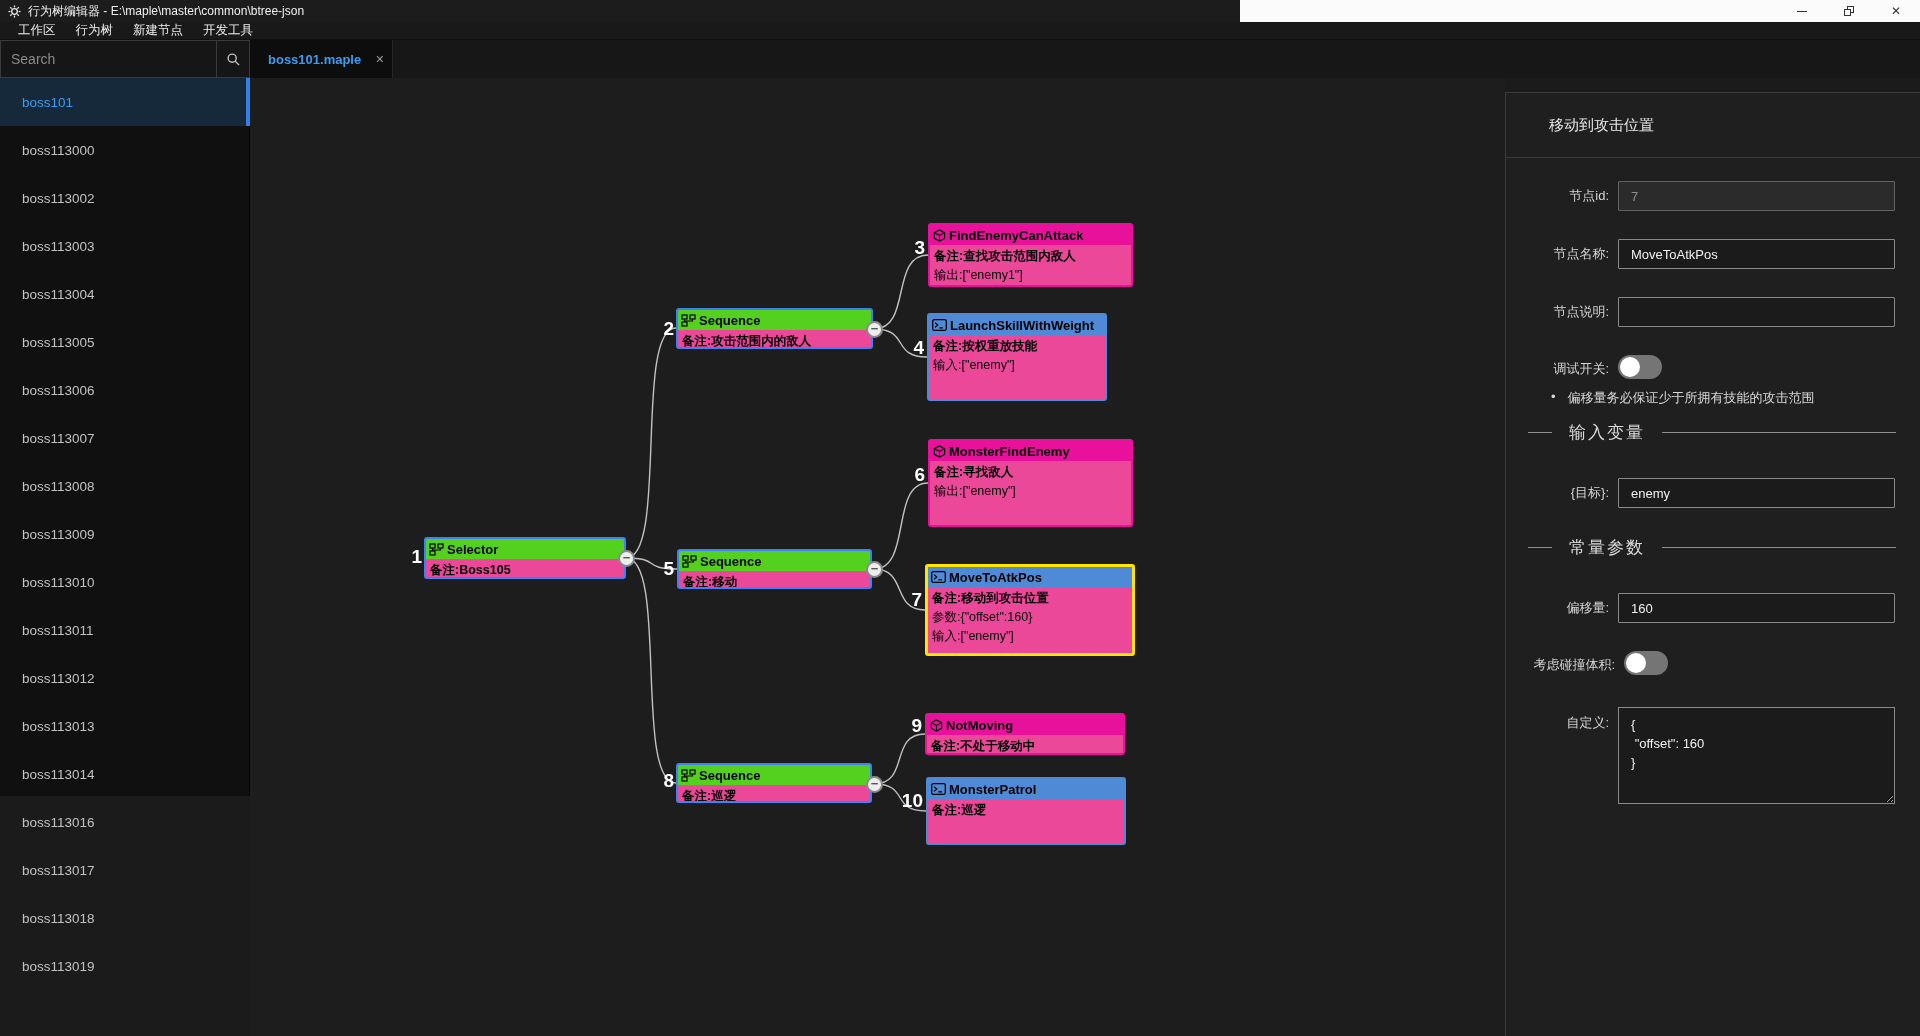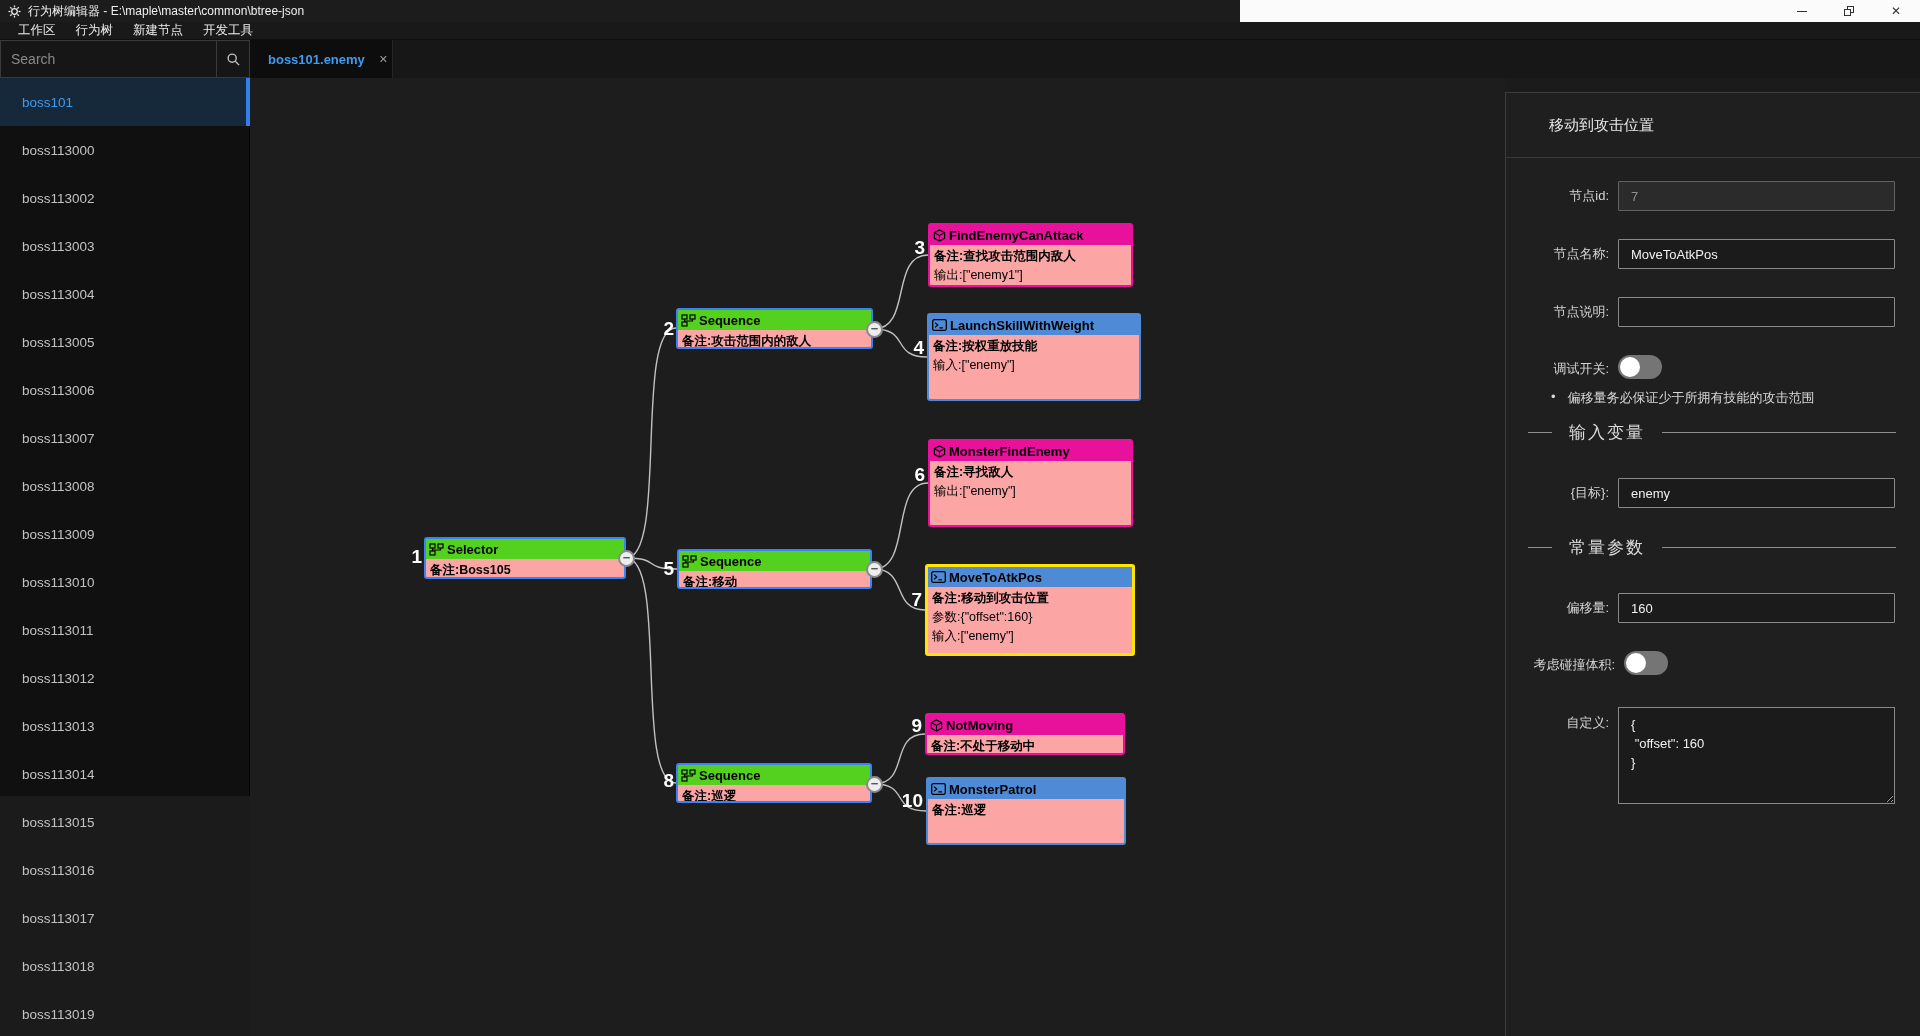--- a/index.html
+++ b/index.html
@@ -41,21 +41,21 @@
   .tabbar { position:absolute; left:250px; top:40px; width:1670px; height:38px; background:#171717; }
   .tab { position:absolute; left:0; top:0; height:38px; width:143px; background:#0d0d0d; border-right:1px solid #262626;
     display:flex; align-items:center; padding-left:18px; }
   .tab-label { color:#3f9bf0; font-size:13px; font-weight:bold; }
   .tab-close { color:#9a9a9a; font-size:11px; margin-left:14px; cursor:default; }
 
   
   .canvas { position:absolute; left:250px; top:78px; width:1255px; height:958px; background:#1d1d1d; }
   .edges { position:absolute; left:0; top:0; width:1920px; height:1036px; pointer-events:none; }
 
-  .node { position:absolute; border-radius:3px; background:#fca5a5; overflow:hidden; }
+  .node { position:absolute; border-radius:3px; background:#ec4899; overflow:hidden; }
   .node.composite { border:2px solid #3b82f6; }
   .node.condition { border:2px solid #e8119b; }
   .node.action    { border:2px solid #4e8ad6; }
   .node.selected  { border:3px solid #ffe500; }
   .node-head { height:20px; display:flex; align-items:center; padding-left:3px; }
   .composite .node-head { background:#54d11f; }
   .condition .node-head { background:#e8119b; }
   .action    .node-head { background:#4e8ad6; }
   .node-head .nicon { display:flex; margin-right:3px; }
   .node-title { font-size:13px; font-weight:bold; color:#000; line-height:1; }
@@ -190,40 +190,37 @@
       <div class="bossitem">
           <span>boss113012</span>
         </div>
       <div class="bossitem">
           <span>boss113013</span>
         </div>
       <div class="bossitem">
           <span>boss113014</span>
         </div>
       <div class="bossitem">
-          <span>boss113015</span>
-        </div>
-      <div class="bossitem">
           <span>boss113016</span>
         </div>
       <div class="bossitem">
           <span>boss113017</span>
         </div>
       <div class="bossitem">
           <span>boss113018</span>
         </div>
       <div class="bossitem">
           <span>boss113019</span>
         </div>
     </div>
   </div>
 
   <div class="tabbar">
     <div class="tab">
-      <span class="tab-label">boss101.enemy</span>
+      <span class="tab-label">boss101.maple</span>
       <span class="tab-close">✕</span>
     </div>
   </div>
 
   <div class="canvas"></div>
 
   <svg class="edges">
     <g fill="none" stroke="#cfcfcf" stroke-width="1.4" opacity="0.92">
       <path d="M626,558 C668,558 634,328 676,328"></path>
       <path d="M626,558 C662,558 641,569 677,569"></path>
@@ -284,21 +281,21 @@
           </svg>
         </span>
       <span class="node-title">FindEnemyCanAttack</span>
     </div>
     <div class="node-body">
       <div class="bl b">备注:查找攻击范围内敌人</div>
       <div class="bl">输出:["enemy1"]</div>
     </div>
   </div>
 
-  <div class="node action" style="left:927px;top:313px;width:214px;height:88px">
+  <div class="node action" style="left:927px;top:313px;width:180px;height:88px">
     <div class="node-head">
       <span class="nicon">
           <svg width="15" height="12" viewBox="0 0 15 12">
             <rect x="0.7" y="0.7" width="13.6" height="10.6" rx="1.5" fill="none" stroke="#000" stroke-width="1.3"></rect>
             <path d="M3,3.6 L5.8,6 L3,8.4" fill="none" stroke="#000" stroke-width="1.2"></path>
             <path d="M7.4,8.8 H11" stroke="#000" stroke-width="1.2"></path>
           </svg>
         </span>
       <span class="node-title">LaunchSkillWithWeight</span>
     </div>

